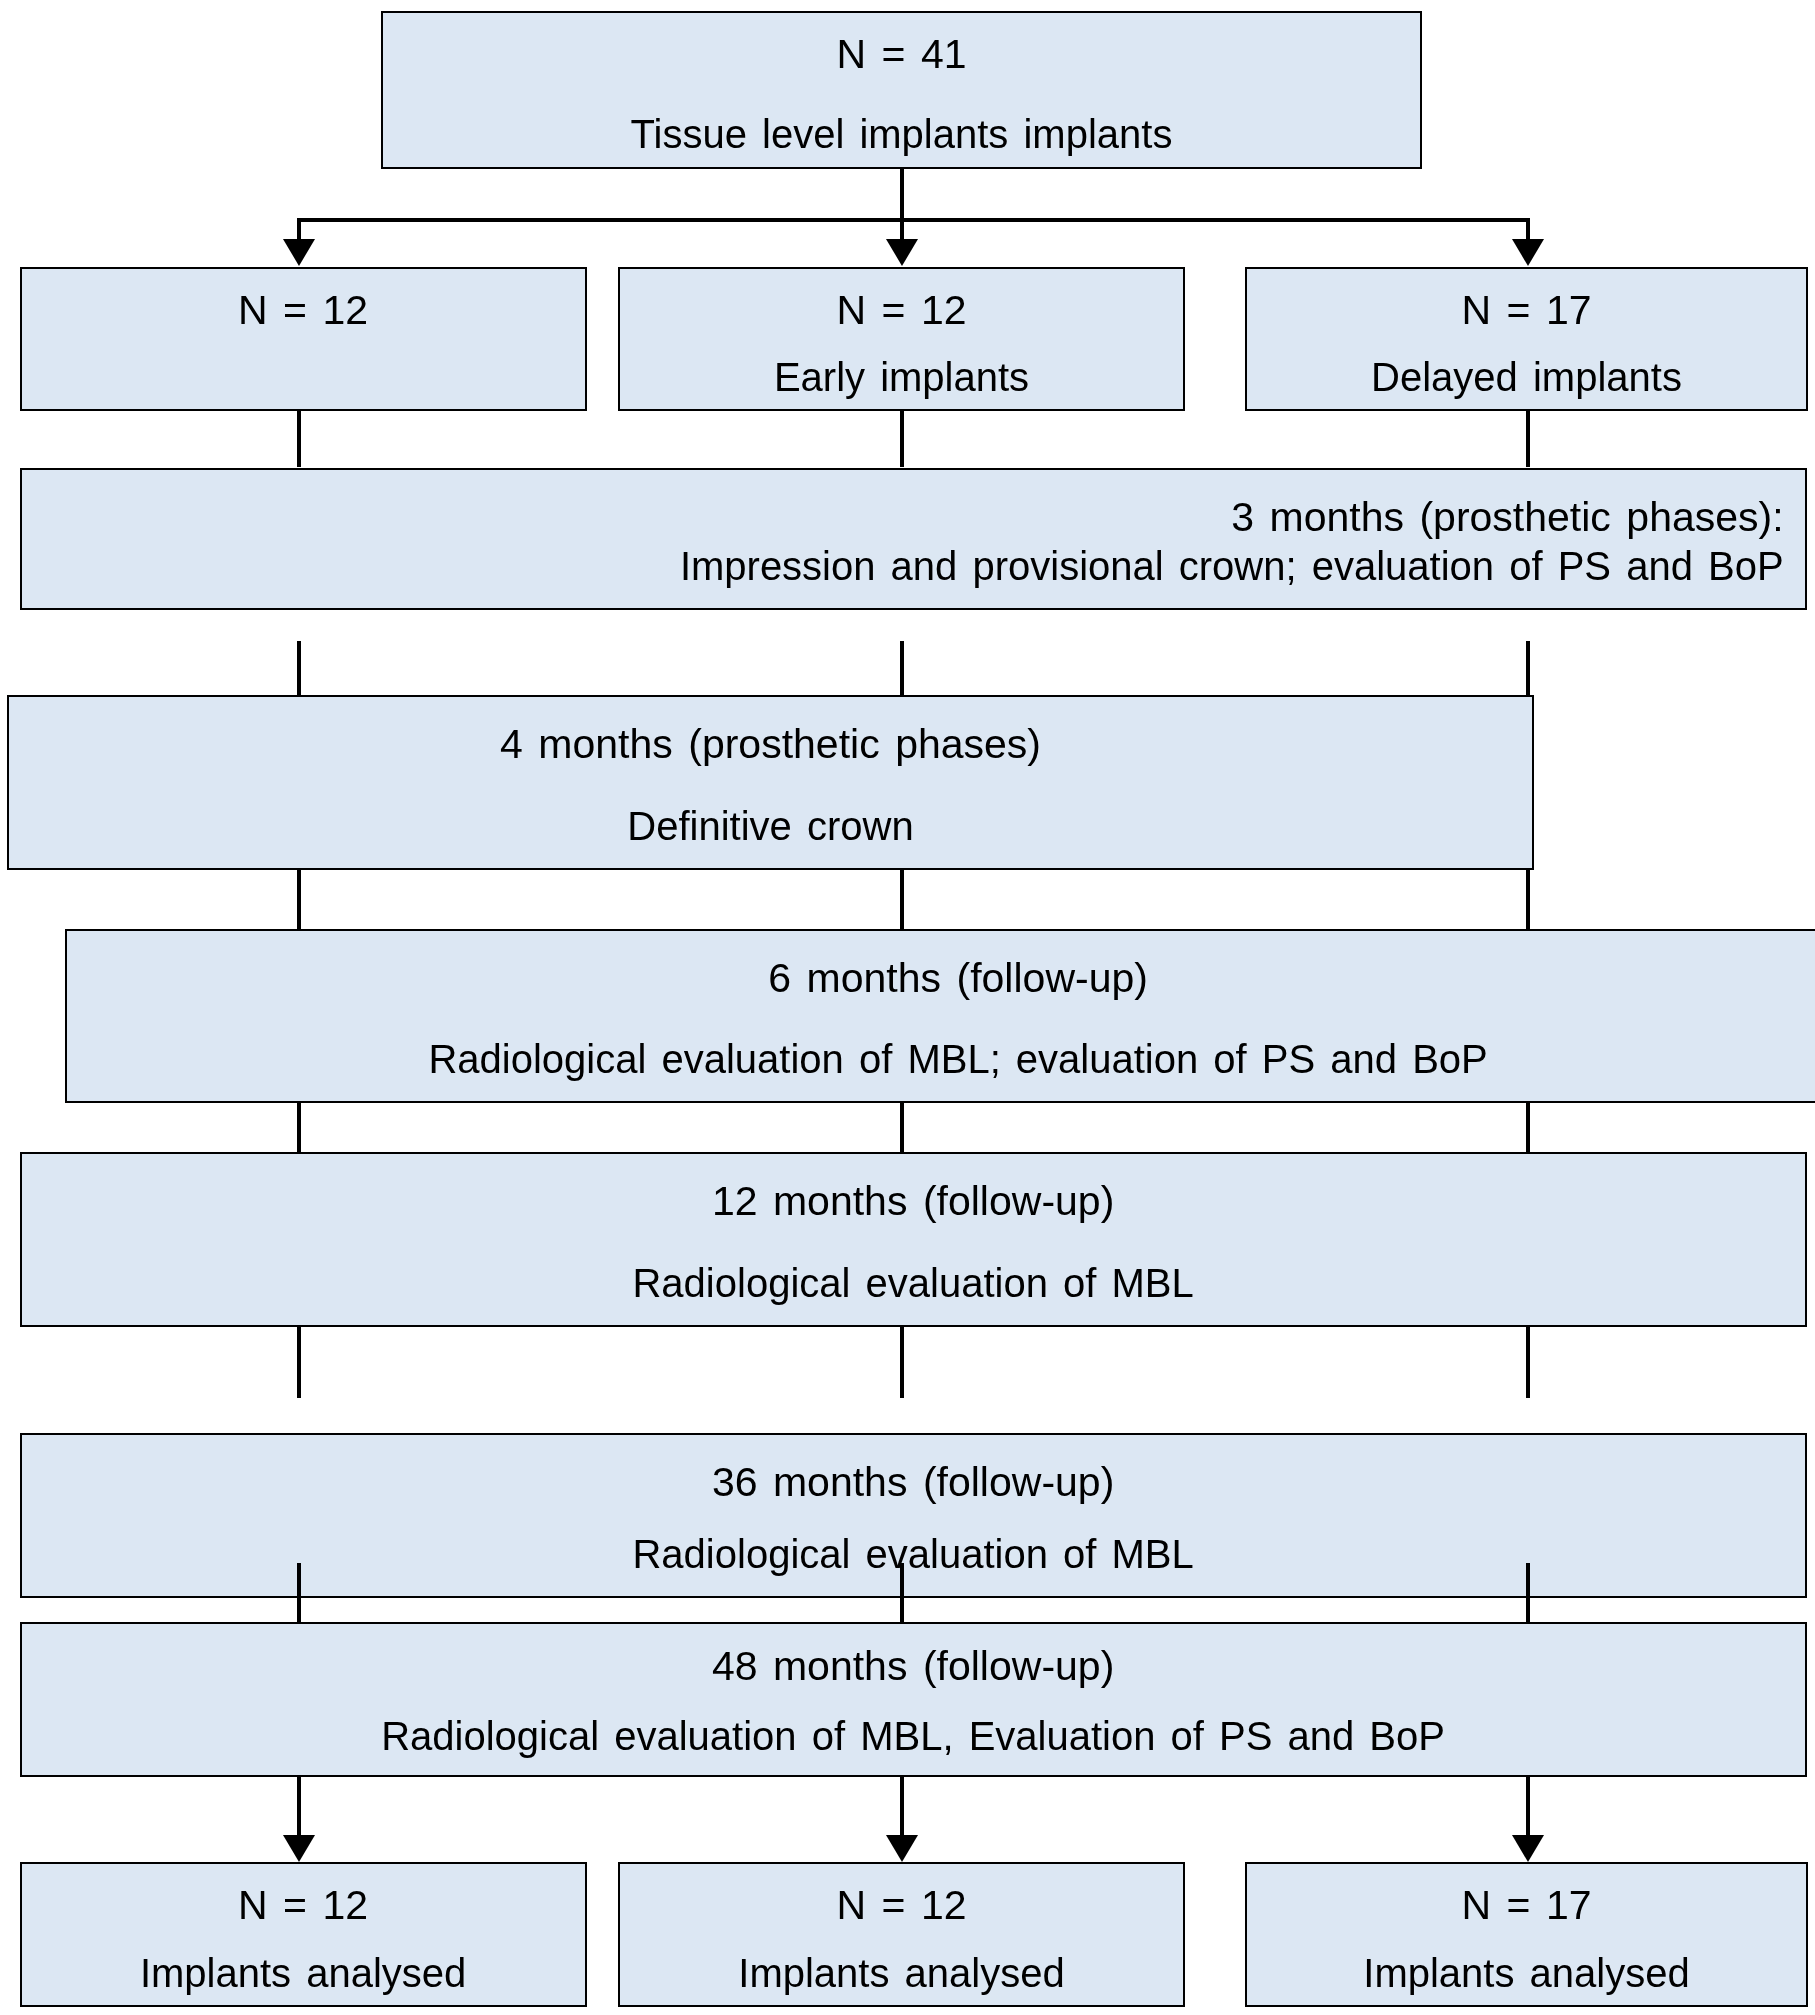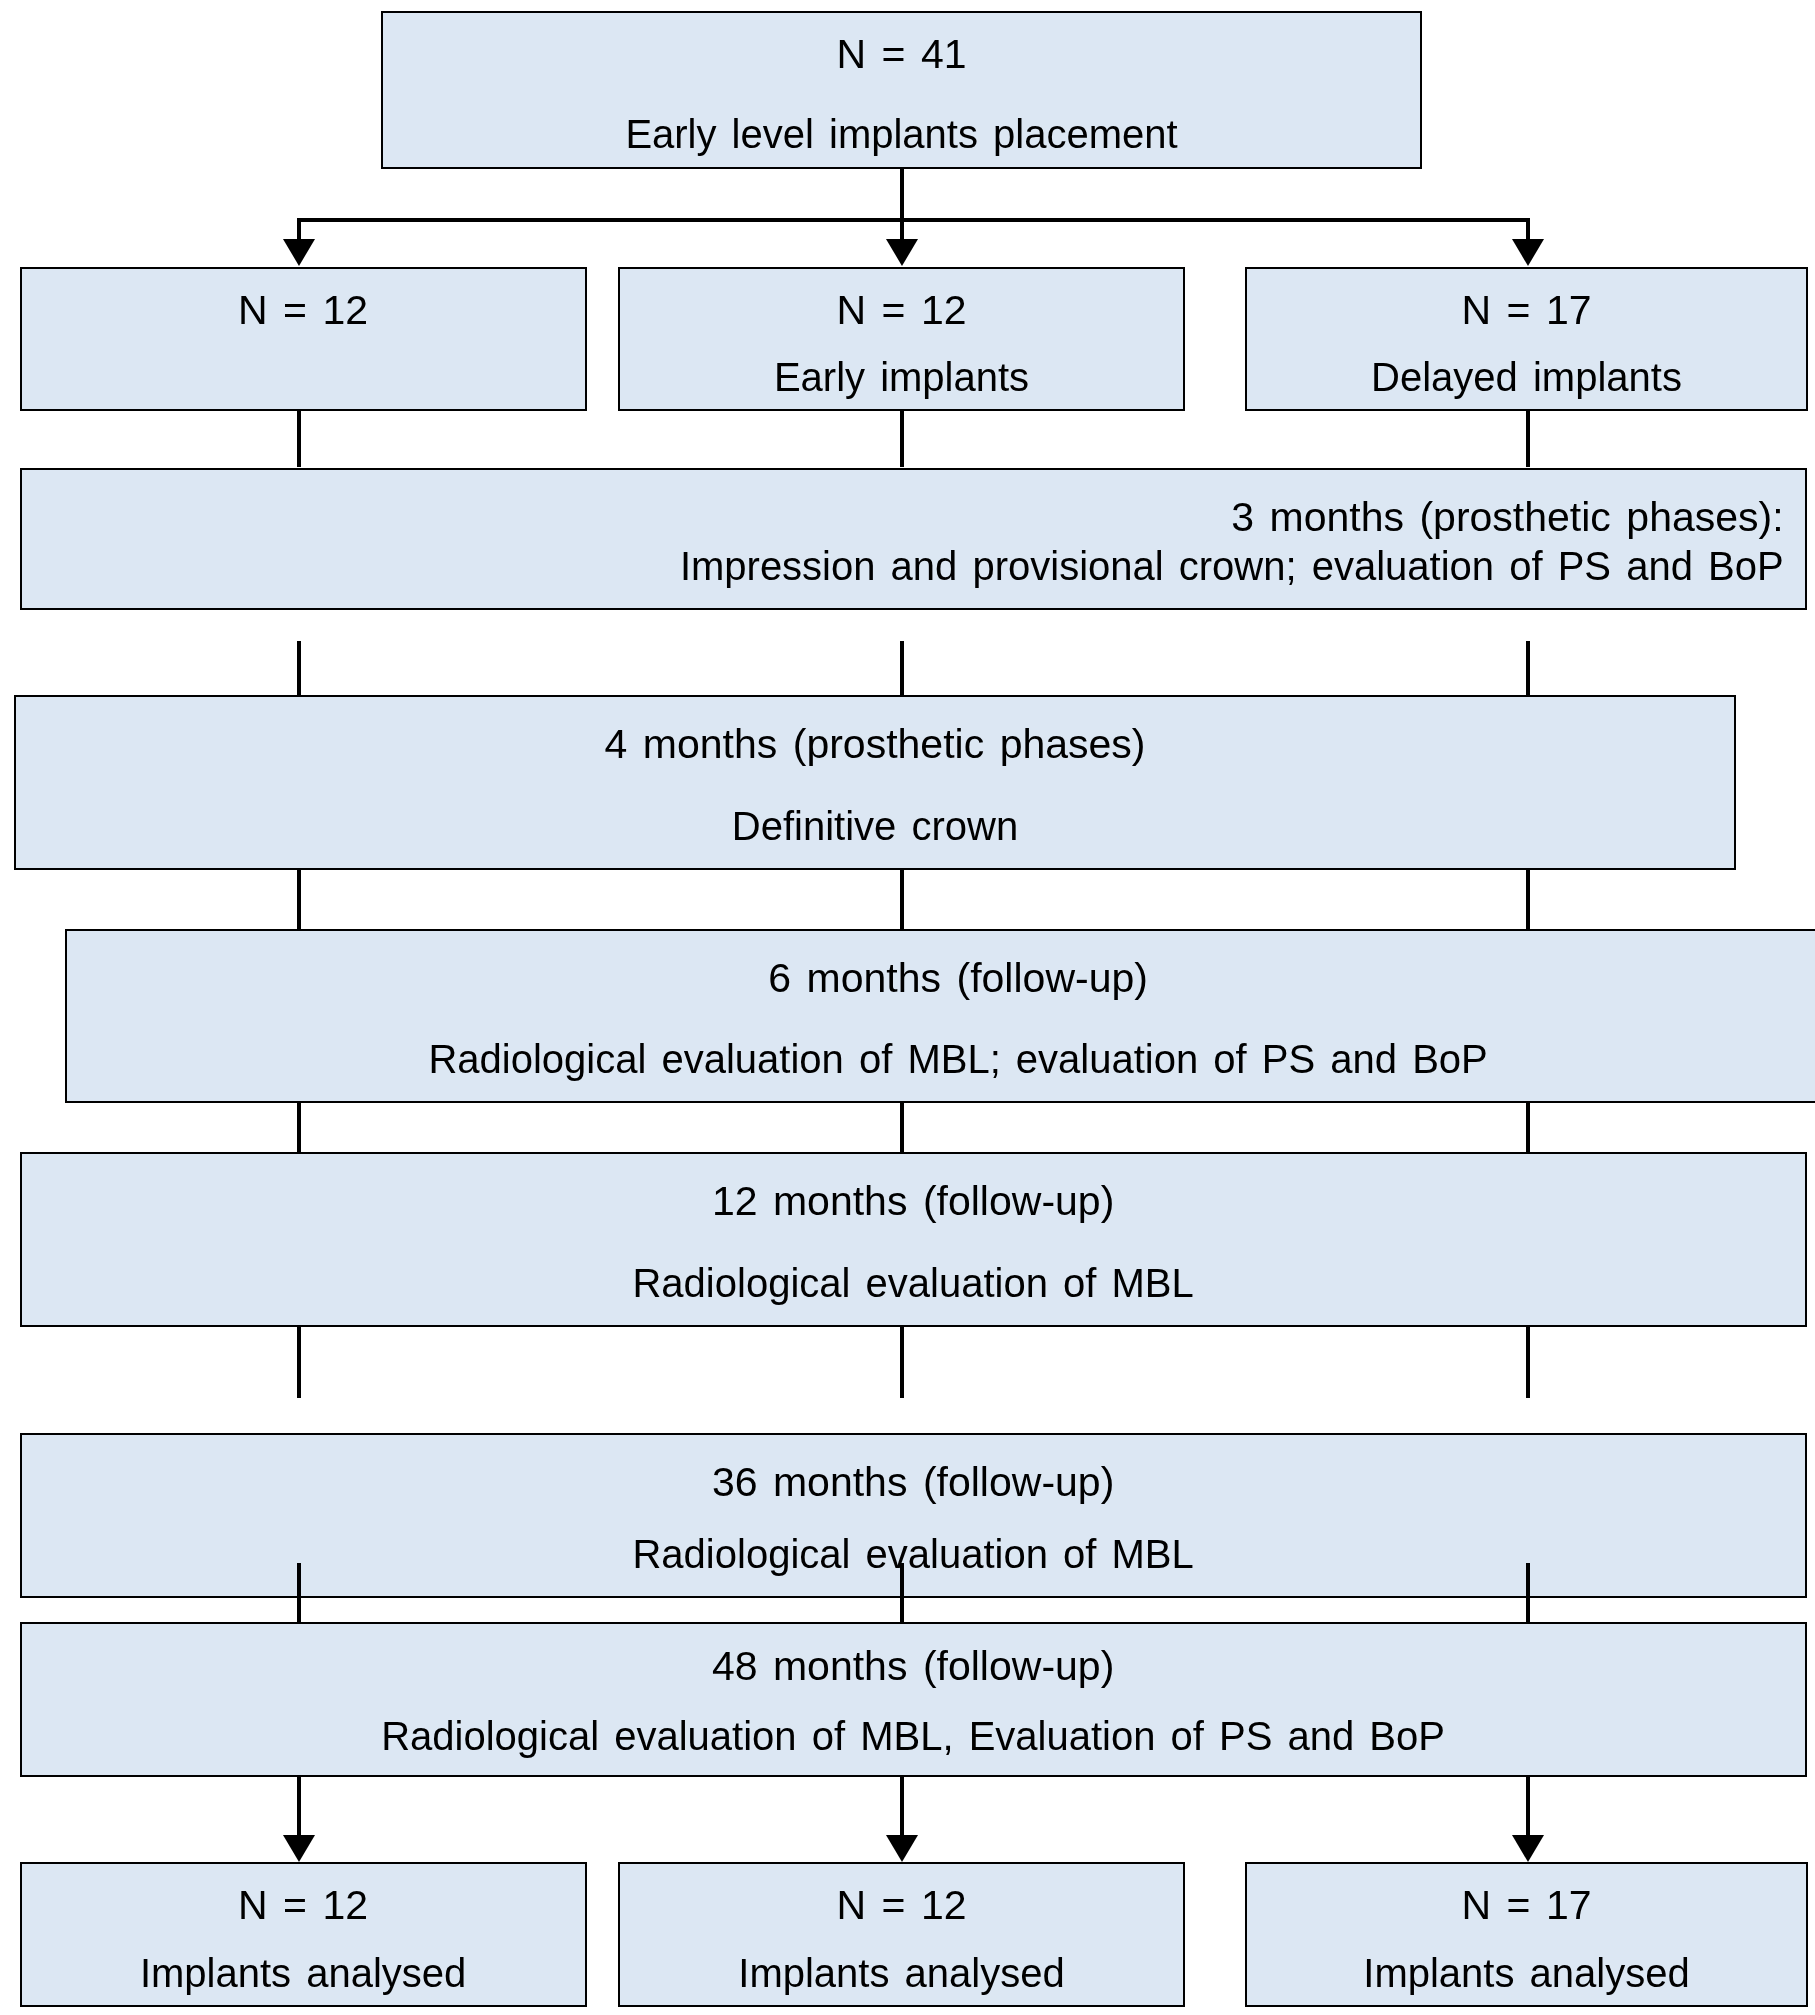--- a/index.html
+++ b/index.html
@@ -51,21 +51,21 @@
     border-top: 27.6px solid #000000;
   }
 </style>
 </head>
 <body>
 
 <div id="canvas">
 
   <div class="box" style="left:381px; top:10.6px; width:1041px; height:158px;">
     <div class="bline">N = 41</div>
-    <div class="rline">Early level implants placement</div>
+    <div class="rline">Tissue level implants implants</div>
   </div>
 
   <div class="conn" style="left:900px; top:168px; width:3.7px; height:51px;"></div>
   <div class="conn" style="left:297px; top:218px; width:1233px; height:3.7px;"></div>
   <div class="conn" style="left:297px; top:220px; width:3.7px; height:21px;"></div>
   <div class="conn" style="left:900px; top:220px; width:3.7px; height:21px;"></div>
   <div class="conn" style="left:1526px; top:220px; width:3.7px; height:21px;"></div>
   <div class="tri" style="left:283px; top:239px;"></div>
   <div class="tri" style="left:886px; top:239px;"></div>
   <div class="tri" style="left:1512px; top:239px;"></div>
@@ -88,21 +88,21 @@
 
   <div class="box wide" style="left:19.6px; top:468px; width:1787px; height:142px;align-items:flex-end;">
     <div class="bline">3 months (prosthetic phases):</div>
     <div class="rline">Impression and provisional crown; evaluation of PS and BoP</div>
   </div>
 
   <div class="conn" style="left:297px; top:641px; width:3.7px; height:54px;"></div>
   <div class="conn" style="left:900px; top:641px; width:3.7px; height:54px;"></div>
   <div class="conn" style="left:1526px; top:641px; width:3.7px; height:54px;"></div>
 
-  <div class="box wide" style="left:14px; top:695px; width:1722px; height:175px;">
+  <div class="box wide" style="left:7px; top:695px; width:1527px; height:175px;">
     <div class="bline">4 months (prosthetic phases)</div>
     <div class="rline">Definitive crown</div>
   </div>
 
   <div class="conn" style="left:297px; top:870px; width:3.7px; height:59px;"></div>
   <div class="conn" style="left:900px; top:870px; width:3.7px; height:59px;"></div>
   <div class="conn" style="left:1526px; top:870px; width:3.7px; height:59px;"></div>
 
   <div class="box wide" style="left:19.6px; top:929px; width:1787px; height:174px;margin-left:45px;">
     <div class="bline">6 months (follow-up)</div>

